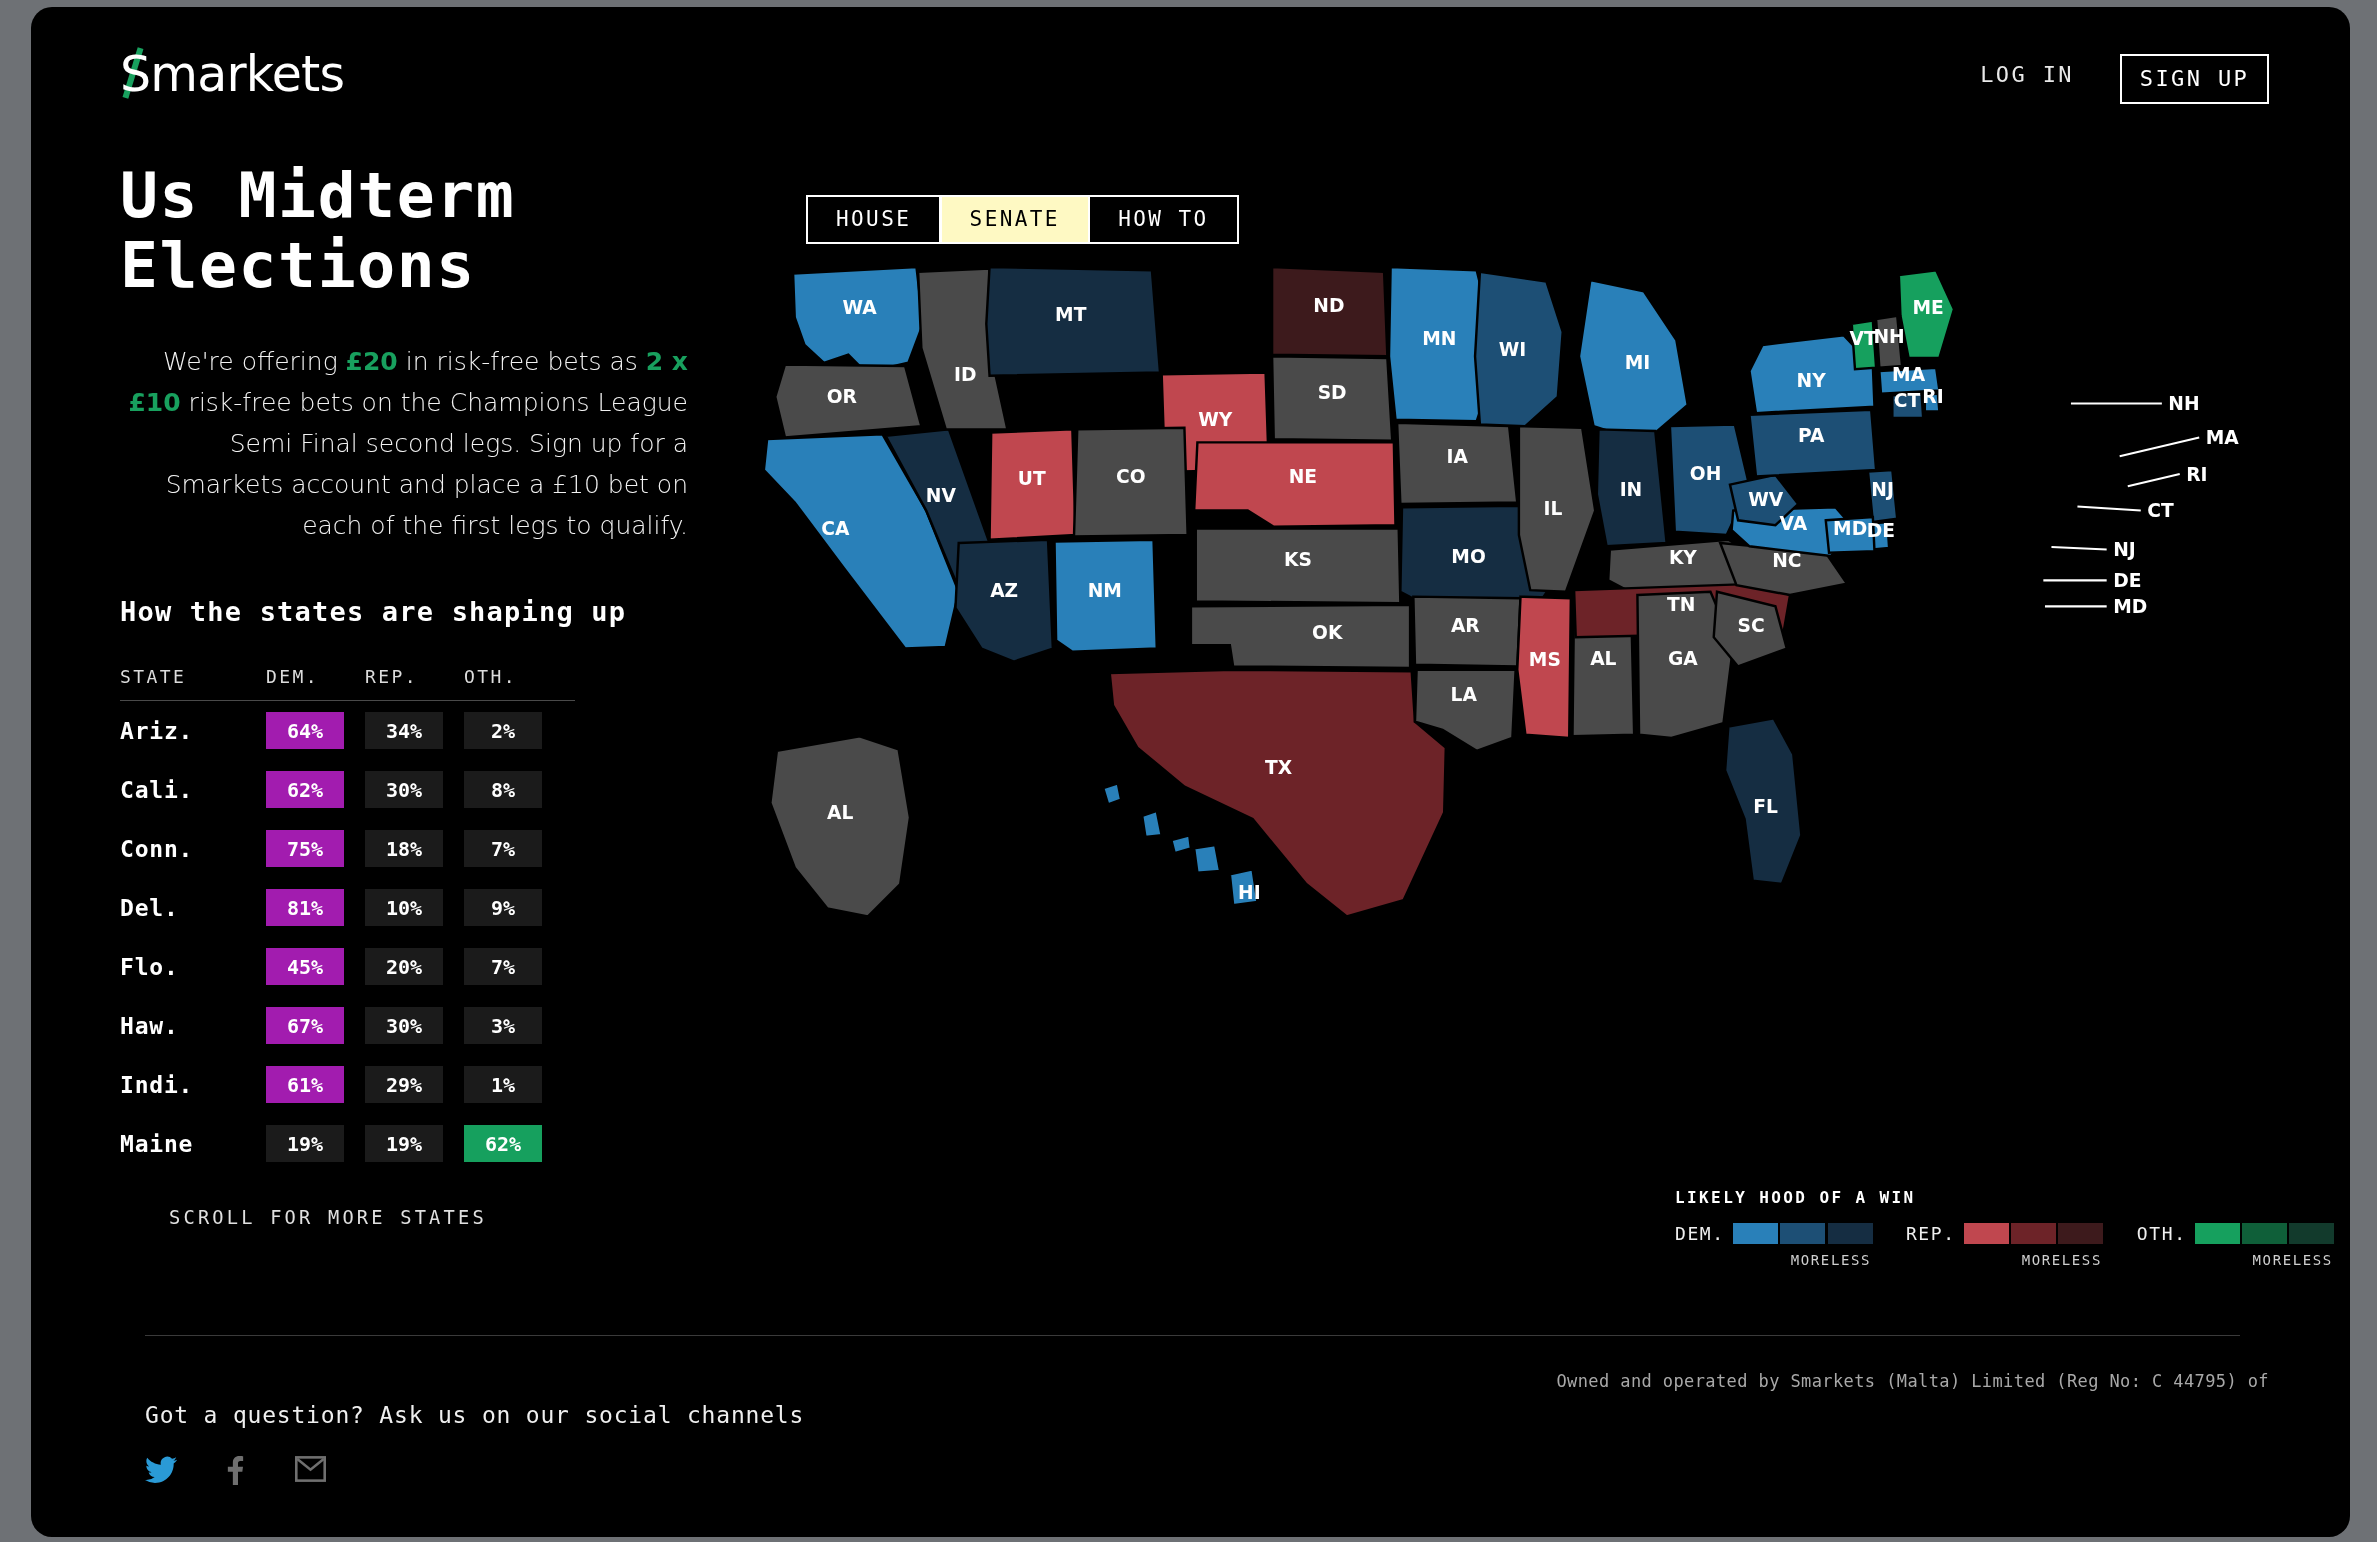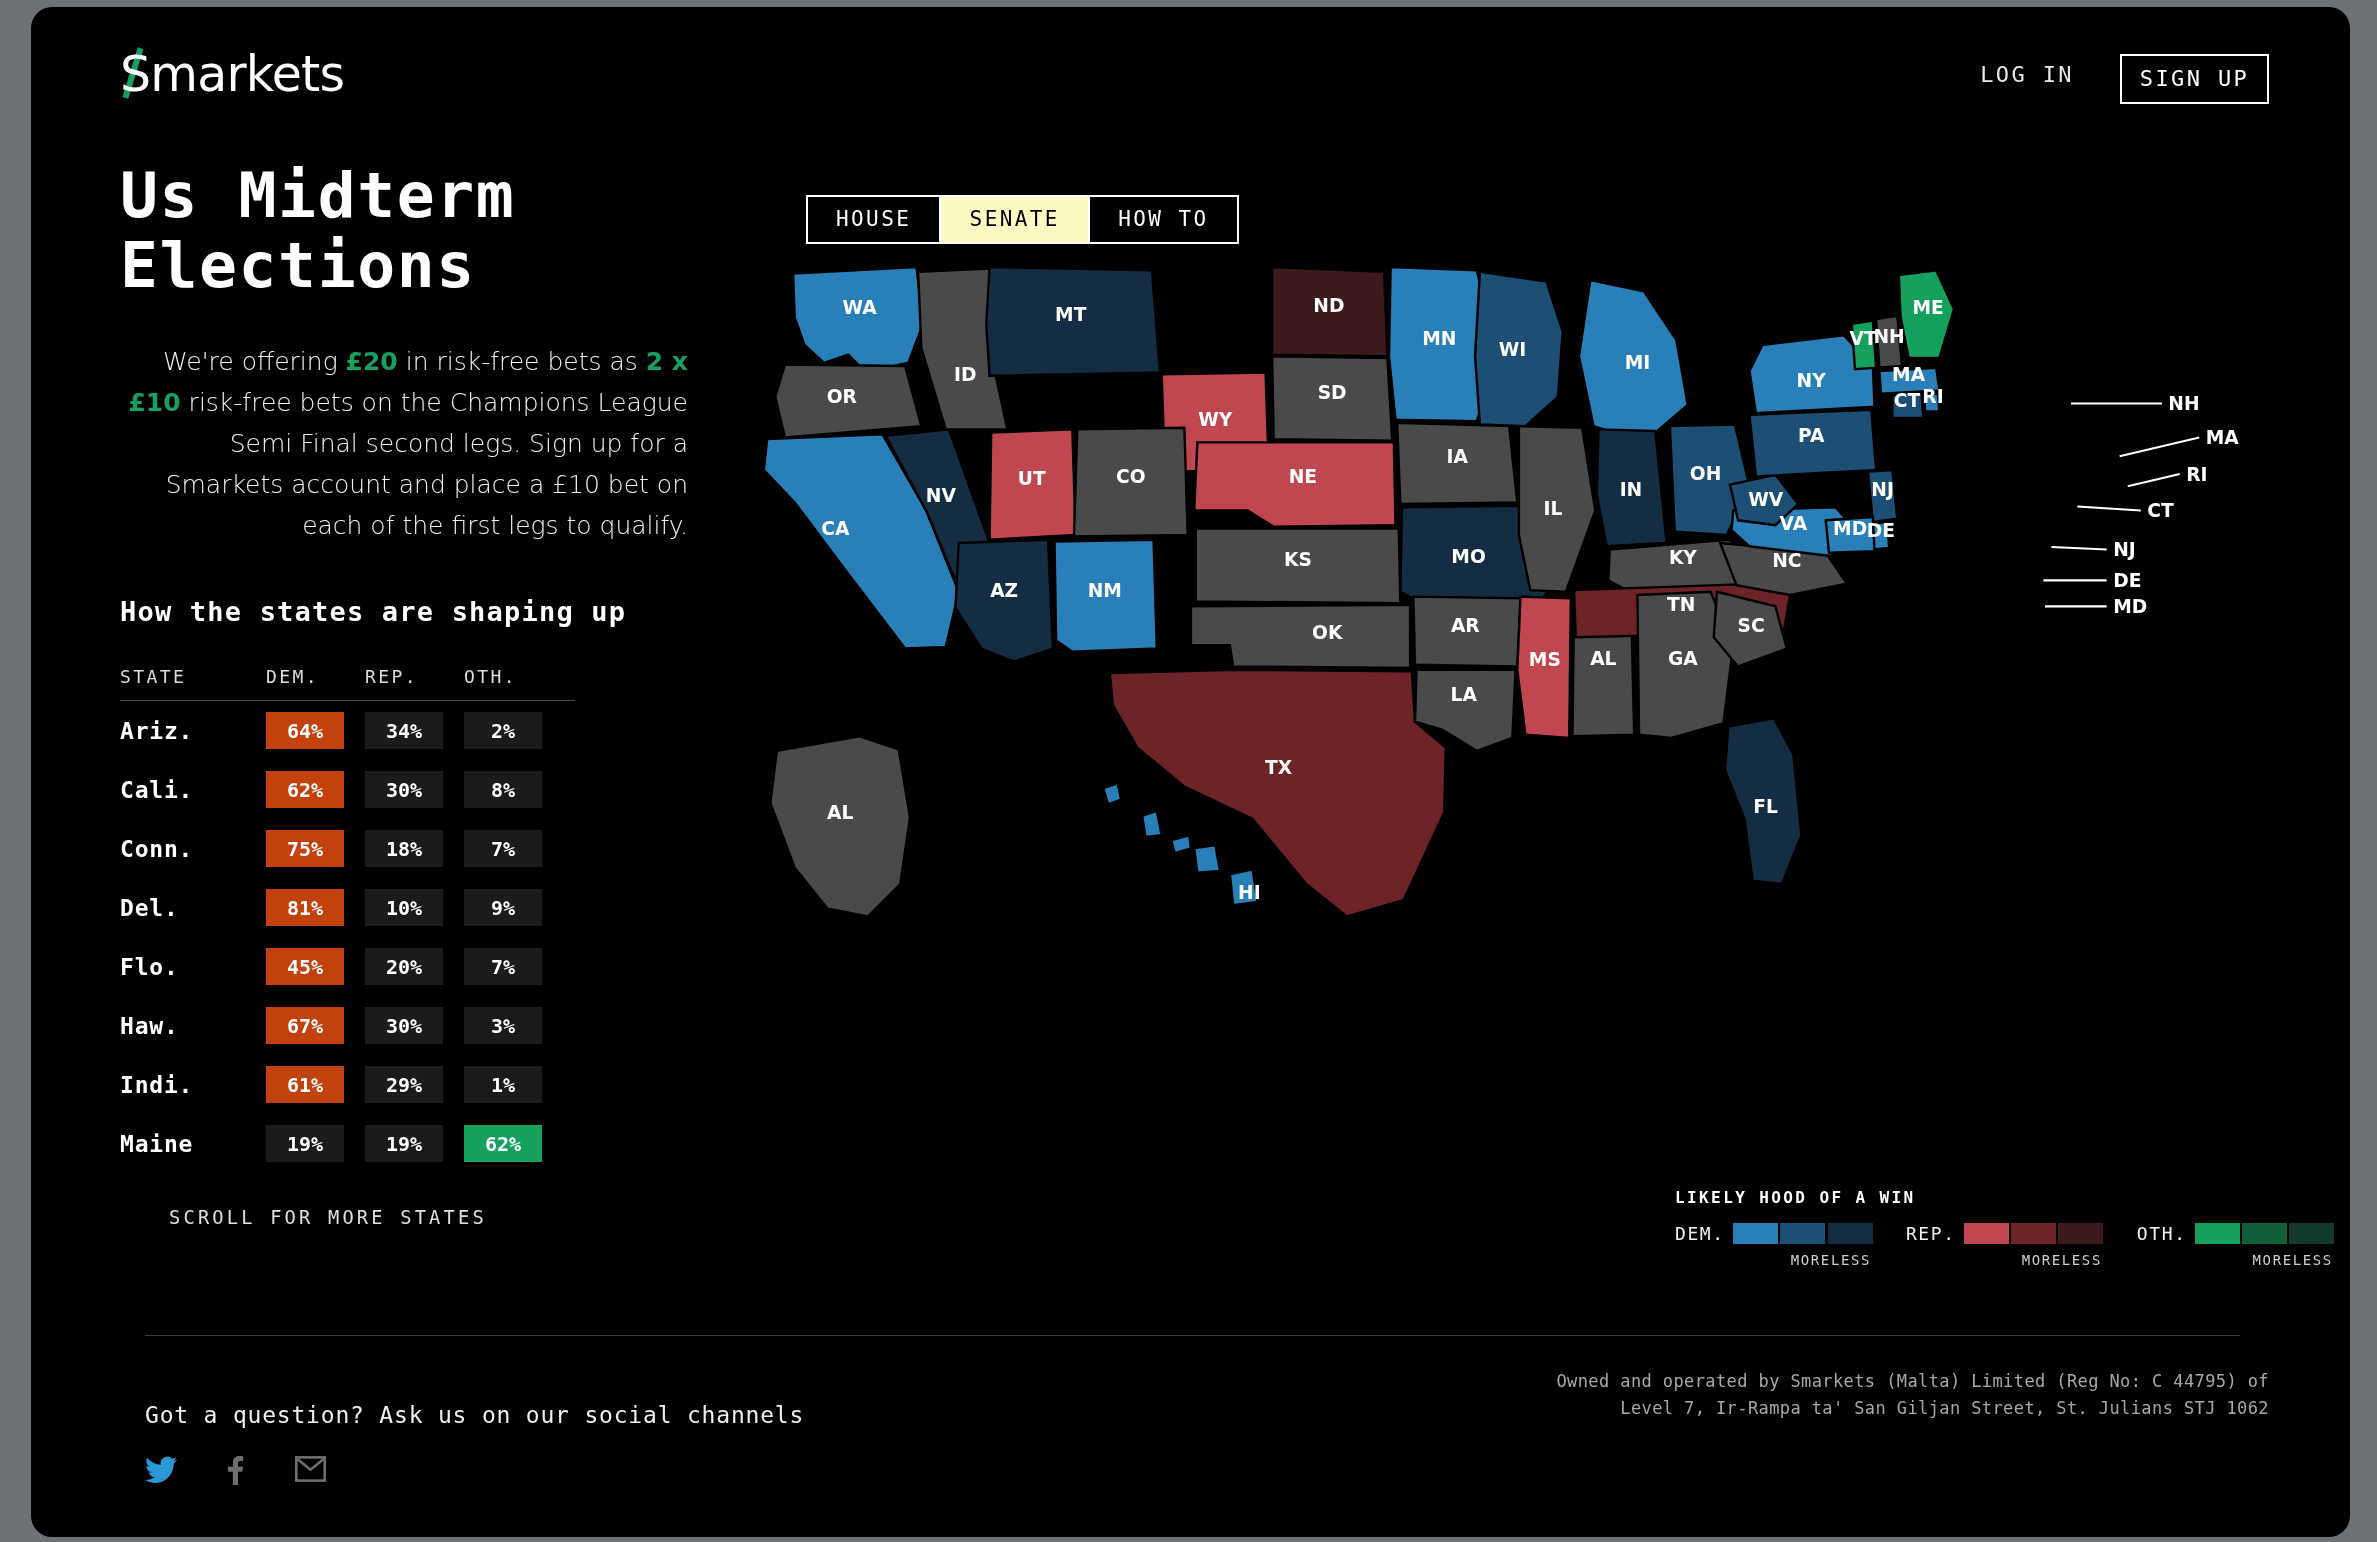--- a/index.html
+++ b/index.html
@@ -71,21 +71,21 @@
   .tbl-row { display: flex; align-items: center; height: 59px; }
   .tbl-row .state-name {
     width: 146px; font-size: 23px; font-weight: bold; color: #fff; letter-spacing: 0.8px;
   }
   .cell-wrap { width: 99px; }
   .cell {
     width: 78px; height: 37px; display: flex;
     align-items: center; justify-content: center;
     font-size: 20px; font-weight: bold; color: #fff;
   }
-  .cell.dem-lead { background: #c2410c; text-align: right; }
+  .cell.dem-lead { background: #a21caf; text-align: right; }
   .cell.oth-lead { background: #16a05e; }
   .cell.neutral  { background: #1b1b1b; }
   #scroll-more {
     margin-top: 34px; margin-left: 49px;
     font-size: 18.7px; color: #e0e0e0; letter-spacing: 3.2px; cursor: pointer;
   }
 
   
   #tabs {
     position: absolute; left: 775px; top: 188px;
@@ -483,17 +483,16 @@
       <span class="social">
         <svg width="31" height="26" viewBox="0 0 24 20">
             <rect x="1" y="1" width="22" height="18" fill="none" stroke="#6f6f6f" stroke-width="2"></rect>
             <path d="M1.8 2.2 12 10.5 22.2 2.2" fill="none" stroke="#6f6f6f" stroke-width="2"></path>
           </svg>
       </span>
     </div>
   </div>
   <div id="footer-legal">
     <div>Owned and operated by Smarkets (Malta) Limited (Reg No: C 44795) of</div>
-    <div>Level 7, Ir-Rampa ta' San Giljan Street, St. Julians STJ 1062</div>
   </div>
 
 </div>
 
 
 </body></html>

